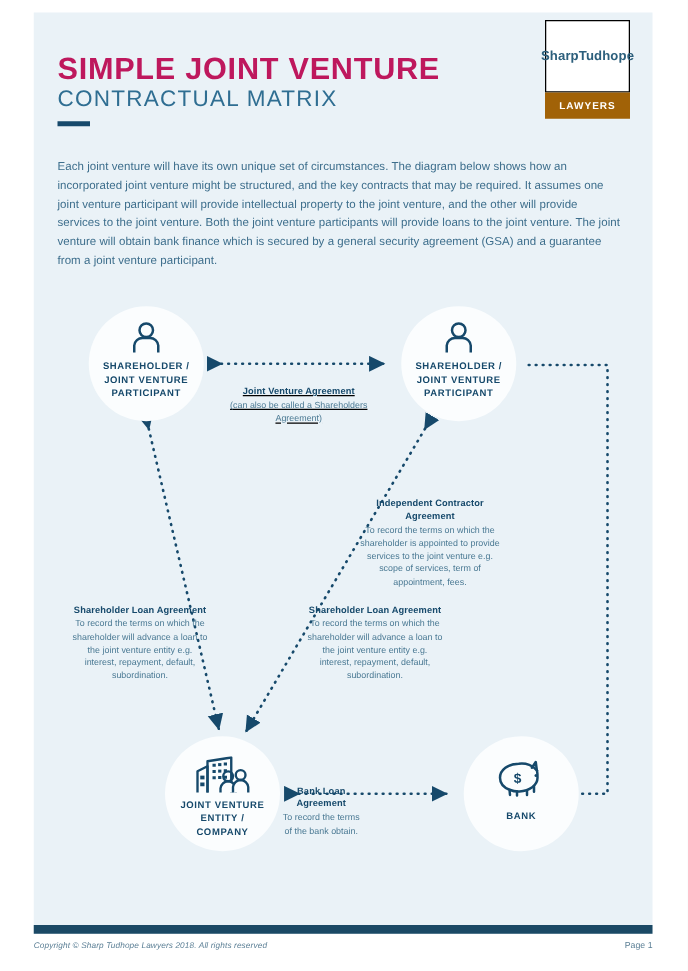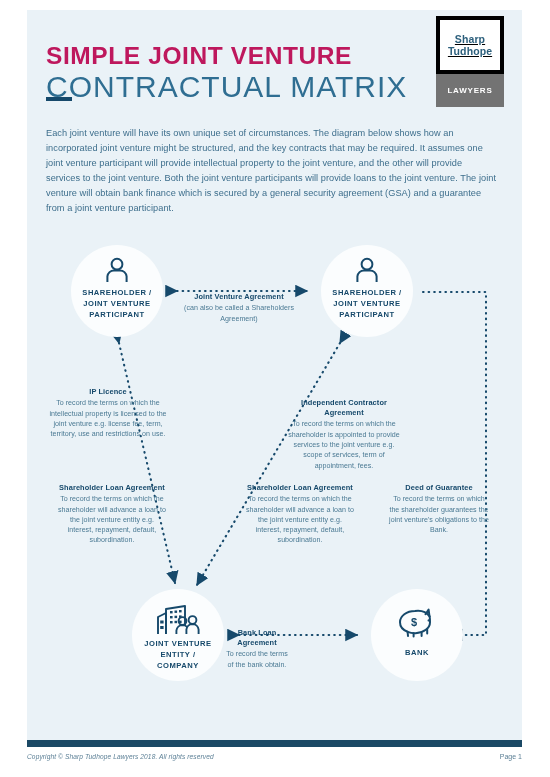--- a/index.html
+++ b/index.html
@@ -37,21 +37,21 @@
   }
   .title-line1 {
     font-size: 24.5px;
     font-weight: bold;
     letter-spacing: 0.6px;
     color: #be185d;
     line-height: 1.12;
     white-space: nowrap;
   }
   .title-line2 {
-    font-size: 30px;
+    font-size: 18px;
     font-weight: 300;
     letter-spacing: 1.0px;
     color: #2f6e92;
     line-height: 1.18;
     white-space: nowrap;
   }
   #title-dash {
     position: absolute;
     left: 46px; top: 97px;
     width: 26px; height: 4px;
@@ -59,36 +59,35 @@
   }
 
   
   #logo {
     position: absolute;
     left: 436px; top: 16px;
     width: 68px;
   }
   #logo-top {
     background: #ffffff;
-    border: 4px solid #000000;
+    border: 1px solid #000000;
     height: 58px;
     display: flex; align-items: center; justify-content: center;
-    flex-direction: column;
-    text-decoration: underline;
+    flex-direction: row;
   }
   #logo-top span {
     font-size: 10.5px;
     font-weight: bold;
     color: #2c5f7c;
     line-height: 1.18;
     letter-spacing: 0.1px;
   }
   #logo-bottom {
-    background: #737373;
-    height: 33px;
+    background: #a16207;
+    height: 21px;
     display: flex; align-items: center; justify-content: center;
   }
   #logo-bottom span {
     font-size: 8px;
     font-weight: bold;
     color: #ffffff;
     letter-spacing: 0.8px;
   }
 
   
@@ -152,21 +151,21 @@
     letter-spacing: 0.1px;
   }
   .ann-body {
     font-size: 7.1px;
     color: #4a7993;
     line-height: 1.45;
     margin-top: 1px;
     letter-spacing: 0.02px;
   }
 
-  #ann-jva   { left: 146px; top: 57px;  width: 132px; }
+  #ann-jva   { left: 146px; top: 73px;  width: 132px; text-decoration: underline; }
   #ann-ip    { left: 22px;  top: 152px; width: 118px; }
   #ann-ica   { left: 258px; top: 163px; width: 118px; }
   #ann-sla1  { left: 30px;  top: 248px; width: 110px; }
   #ann-sla2  { left: 218px; top: 248px; width: 110px; }
   #ann-dog   { left: 362px; top: 248px; width: 100px; }
   #ann-bla   { left: 198px; top: 393px; width: 64px; }
   #ann-gsa   { left: 266px; top: 393px; width: 74px; }
 
   
   #footer-left {
@@ -283,44 +282,36 @@
         <text x="17" y="19.4" font-family="Liberation Sans, sans-serif" font-size="11" font-weight="bold" fill="#16496b" text-anchor="middle">$</text>
       </svg>
       <div class="node-label">BANK</div>
     </div>
 
     <div class="ann" id="ann-jva">
       <div class="ann-title">Joint Venture Agreement</div>
       <div class="ann-body">(can also be called a Shareholders Agreement)</div>
     </div>
 
-    <div class="ann" id="ann-ip">
-      <div class="ann-title">IP Licence</div>
-      <div class="ann-body">To record the terms on which the intellectual property is licensed to the joint venture e.g. license fee, term, territory, use and restrictions on use.</div>
-    </div>
 
     <div class="ann" id="ann-ica">
       <div class="ann-title">Independent Contractor Agreement</div>
       <div class="ann-body">To record the terms on which the shareholder is appointed to provide services to the joint venture e.g. scope of services, term of appointment, fees.</div>
     </div>
 
     <div class="ann" id="ann-sla1">
       <div class="ann-title">Shareholder Loan Agreement</div>
       <div class="ann-body">To record the terms on which the shareholder will advance a loan to the joint venture entity e.g. interest, repayment, default, subordination.</div>
     </div>
 
     <div class="ann" id="ann-sla2">
       <div class="ann-title">Shareholder Loan Agreement</div>
       <div class="ann-body">To record the terms on which the shareholder will advance a loan to the joint venture entity e.g. interest, repayment, default, subordination.</div>
     </div>
 
-    <div class="ann" id="ann-dog">
-      <div class="ann-title">Deed of Guarantee</div>
-      <div class="ann-body">To record the terms on which the shareholder guarantees the joint venture's obligations to the Bank.</div>
-    </div>
 
     <div class="ann" id="ann-bla">
       <div class="ann-title">Bank Loan Agreement</div>
       <div class="ann-body">To record the terms of the bank obtain.</div>
     </div>
 
 
   </div>
 
   <div id="footer-left">Copyright © Sharp Tudhope Lawyers 2018. All rights reserved</div>

